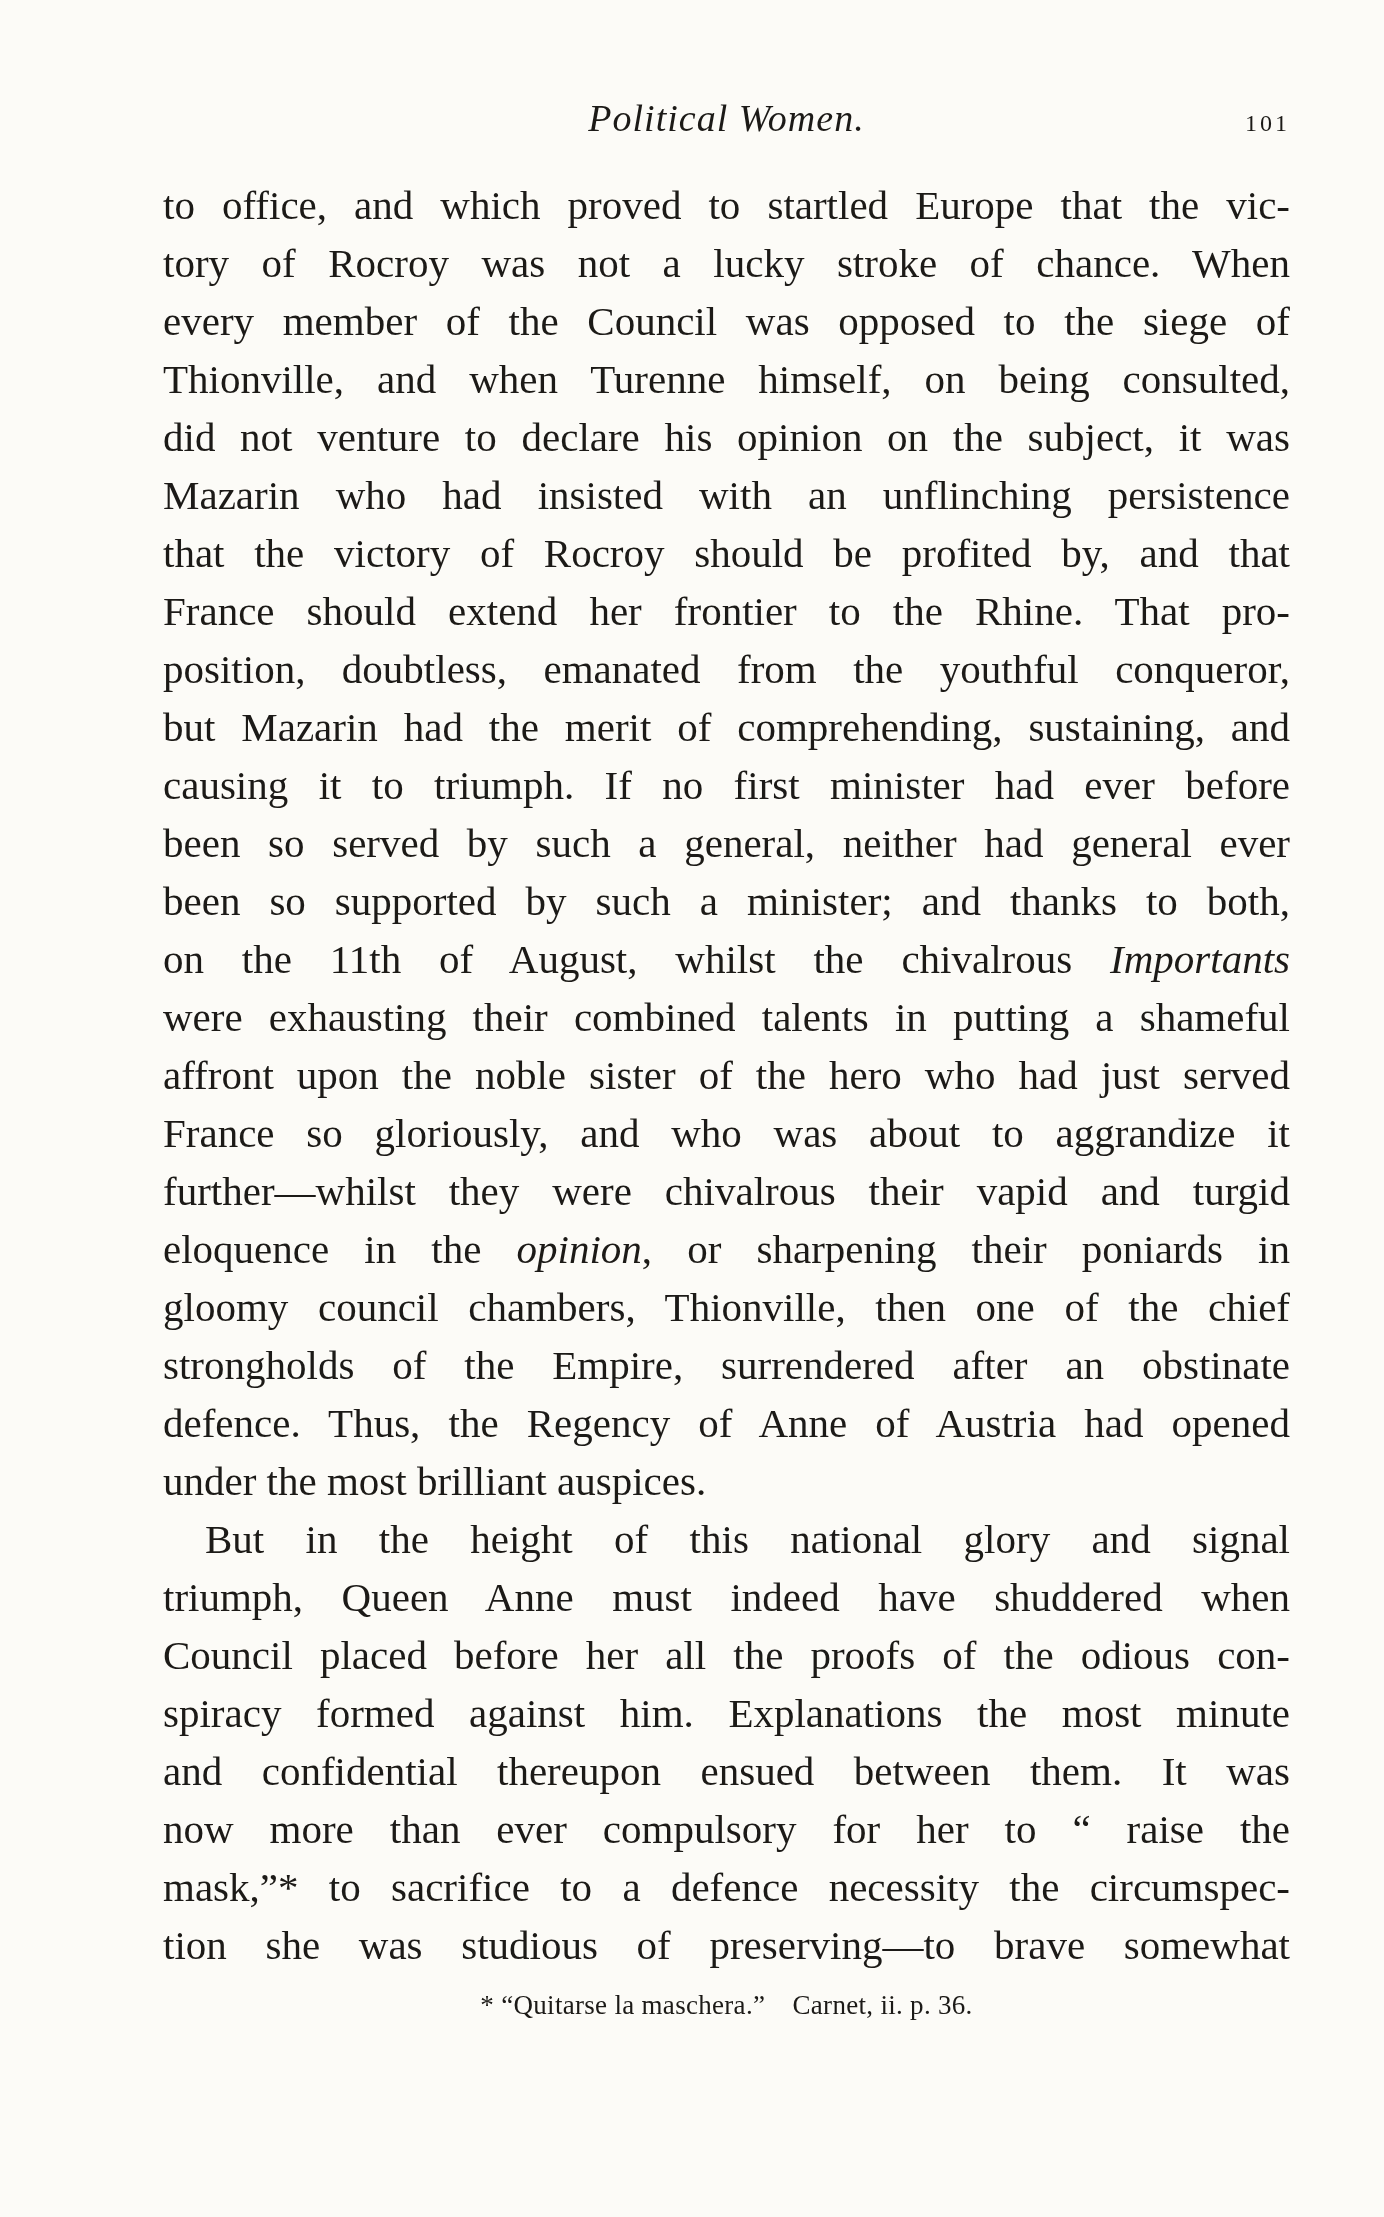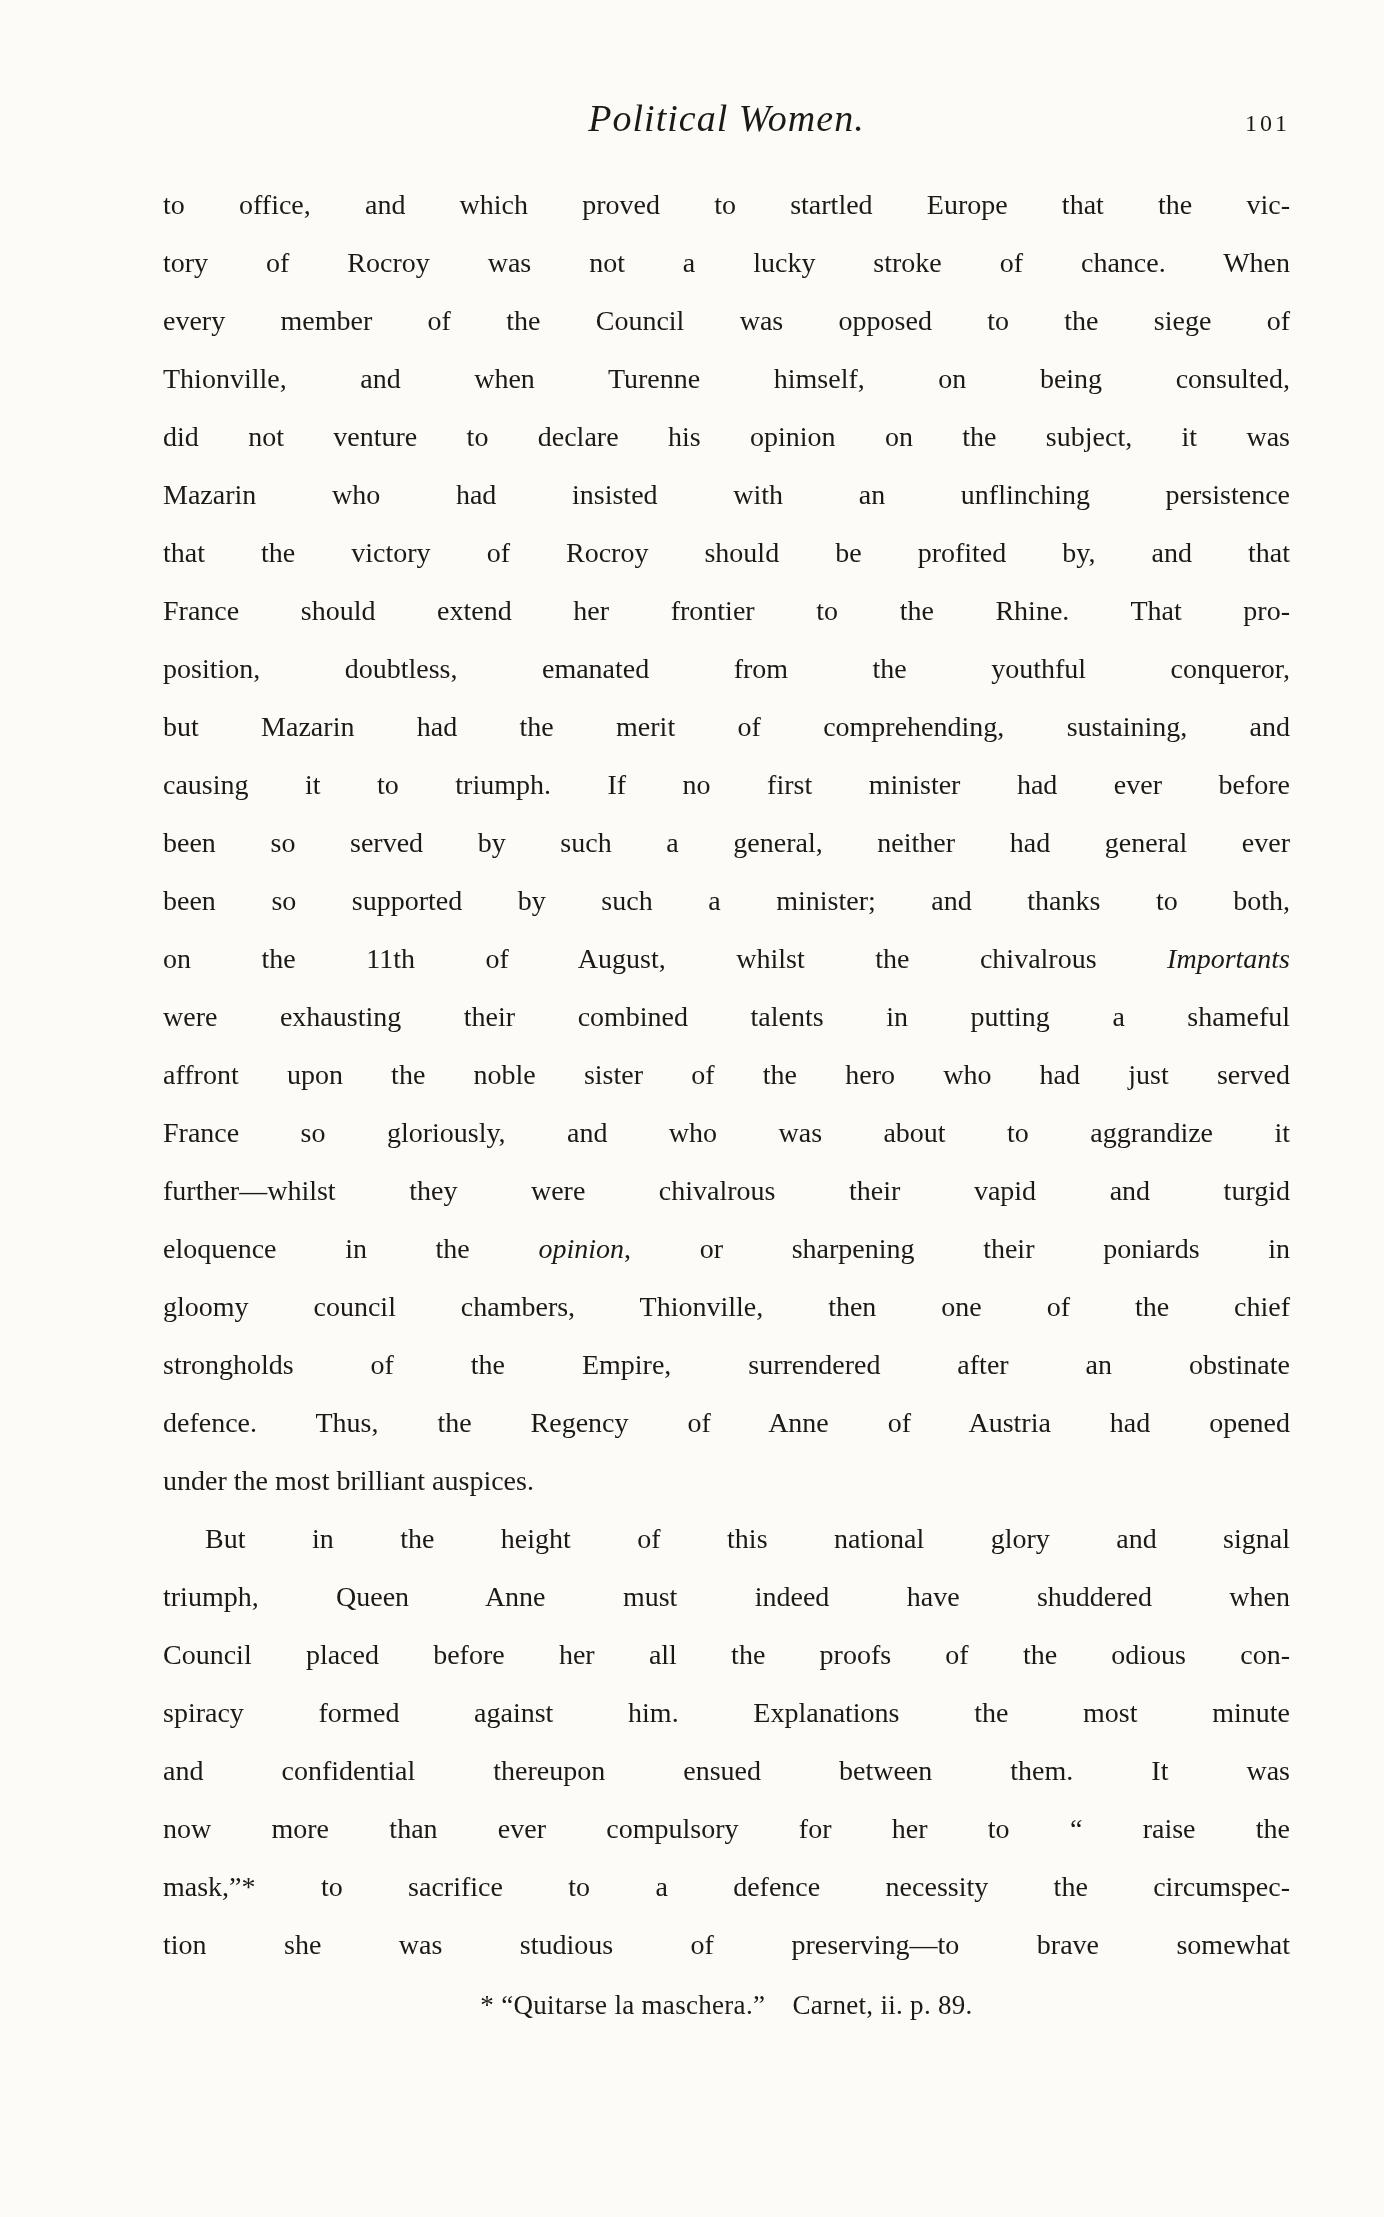--- a/index.html
+++ b/index.html
@@ -34,21 +34,21 @@
     text-align: right;
   }
   .page-number {
     grid-column: 3;
     justify-self: end;
     font-size: 24px;
     letter-spacing: 3px;
   }
   .body-text {
     margin-top: 18px;
-    font-size: 28px;
+    font-size: 41px;
     line-height: 58px;
   }
   .line {
     height: 58px;
     text-align: justify;
     text-align-last: justify;
   }
   .line.end {
     text-align-last: left;
   }
@@ -102,15 +102,15 @@
           <div class="line indent"><span>But in the height of this national glory and signal</span></div>
           <div class="line"><span>triumph, Queen Anne must indeed have shuddered when</span></div>
           <div class="line"><span>Council placed before her all the proofs of the odious con-</span></div>
           <div class="line"><span>spiracy formed against him. Explanations the most minute</span></div>
           <div class="line"><span>and confidential thereupon ensued between them. It was</span></div>
           <div class="line"><span>now more than ever compulsory for her to “ raise the</span></div>
           <div class="line"><span>mask,”* to sacrifice to a defence necessity the circumspec-</span></div>
           <div class="line"><span>tion she was studious of preserving—to brave somewhat</span></div>
         </div>
       </div>
-    <div class="footnote">* “Quitarse la maschera.” Carnet, ii. p. 89.</div>
+    <div class="footnote">* “Quitarse la maschera.” Carnet, ii. p. 36.</div>
   </div>
 </div>
 
 </body></html>

